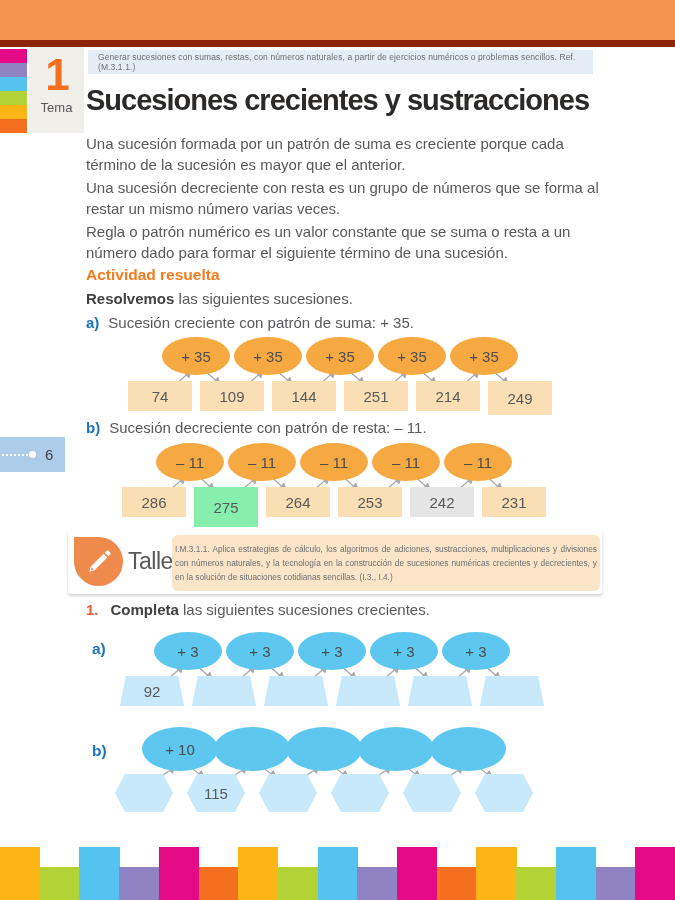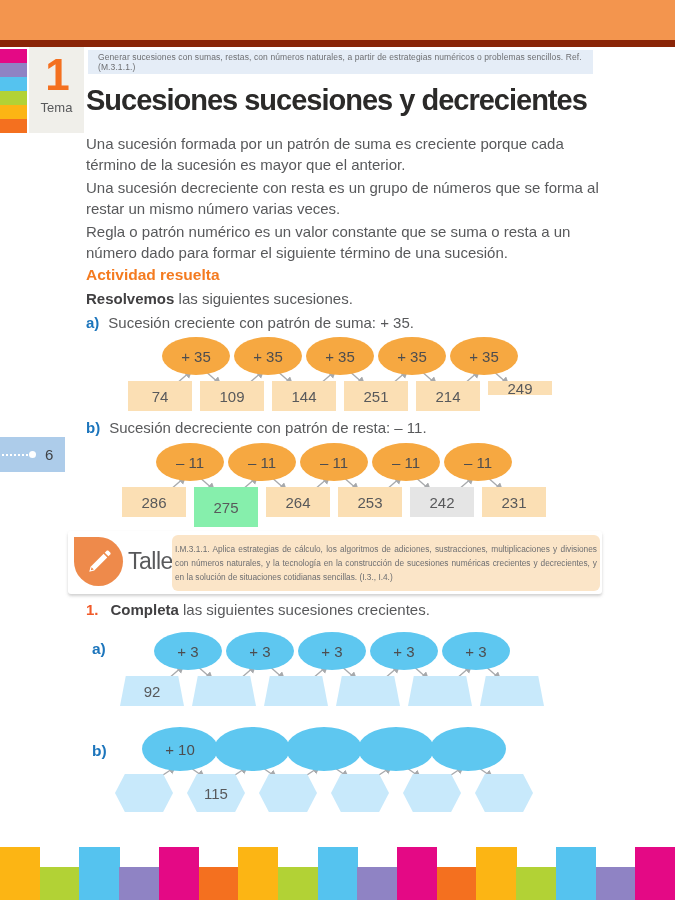--- a/index.html
+++ b/index.html
@@ -82,24 +82,24 @@
     <div class="sq" style="background: rgb(178, 210, 53);"></div>
     <div class="sq" style="background: rgb(252, 181, 20);"></div>
     <div class="sq" style="background: rgb(244, 112, 31);"></div>
   </div>
 <div class="abs tema-box">
   <span class="tema-number">1</span>
   <span class="tema-label">Tema</span>
 </div>
 
 <div class="abs ribbon">
-  <span>Generar sucesiones con sumas, restas, con números naturales, a partir de estrategias numéricos o problemas sencillos. Ref. (M.3.1.1.)</span>
-</div>
-
-<h1 class="abs page-title">Sucesiones sucesiones y decrecientes</h1>
+  <span>Generar sucesiones con sumas, restas, con números naturales, a partir de ejercicios numéricos o problemas sencillos. Ref. (M.3.1.1.)</span>
+</div>
+
+<h1 class="abs page-title">Sucesiones crecientes y sustracciones</h1>
 
 <p class="abs para p1">Una sucesión formada por un patrón de suma es creciente porque cada término de la sucesión es mayor que el anterior.</p>
 <p class="abs para p2">Una sucesión decreciente con resta es un grupo de números que se forma al restar un mismo número varias veces.</p>
 <p class="abs para p3">Regla o patrón numérico es un valor constante que se suma o resta a un número dado para formar el siguiente término de una sucesión.</p>
 
 <div class="abs section-heading">Actividad resuelta</div>
 <div class="abs lead-line">
   <span class="bold-dark">Resolvemos</span><span> las siguientes sucesiones.</span>
 </div>
 
@@ -122,21 +122,21 @@
       <line x1="264" y1="47" x2="279" y2="34" stroke="#A7A9AC" stroke-width="1.3" marker-end="url(#ah1)"></line>
       <line x1="292" y1="33" x2="308" y2="47" stroke="#A7A9AC" stroke-width="1.3" marker-end="url(#ah1)"></line>
       <line x1="336" y1="47" x2="351" y2="34" stroke="#A7A9AC" stroke-width="1.3" marker-end="url(#ah1)"></line>
       <line x1="364" y1="33" x2="380" y2="47" stroke="#A7A9AC" stroke-width="1.3" marker-end="url(#ah1)"></line>
     </svg>
     <div class="cell rect" style="left: 0px; top: 44px; width: 64px; height: 30px; background: rgb(251, 223, 180);">74</div>
     <div class="cell rect" style="left: 72px; top: 44px; width: 64px; height: 30px; background: rgb(251, 223, 180);">109</div>
     <div class="cell rect" style="left: 144px; top: 44px; width: 64px; height: 30px; background: rgb(251, 223, 180);">144</div>
     <div class="cell rect" style="left: 216px; top: 44px; width: 64px; height: 30px; background: rgb(251, 223, 180);">251</div>
     <div class="cell rect" style="left: 288px; top: 44px; width: 64px; height: 30px; background: rgb(251, 223, 180);">214</div>
-    <div class="cell rect" style="left: 360px; top: 44px; width: 64px; height: 14px; background: rgb(251, 223, 180);">249</div>
+    <div class="cell rect" style="left: 360px; top: 44px; width: 64px; height: 34px; background: rgb(251, 223, 180);">249</div>
     <div class="oval" style="left: 34px; top: 0px; width: 68px; height: 38px; background: rgb(246, 168, 65);">+ 35</div>
     <div class="oval" style="left: 106px; top: 0px; width: 68px; height: 38px; background: rgb(246, 168, 65);">+ 35</div>
     <div class="oval" style="left: 178px; top: 0px; width: 68px; height: 38px; background: rgb(246, 168, 65);">+ 35</div>
     <div class="oval" style="left: 250px; top: 0px; width: 68px; height: 38px; background: rgb(246, 168, 65);">+ 35</div>
     <div class="oval" style="left: 322px; top: 0px; width: 68px; height: 38px; background: rgb(246, 168, 65);">+ 35</div>
   </div>
 
 <div class="abs item-line item-b">
   <span class="item-label">b)</span><span>Sucesión decreciente con patrón de resta: – 11.</span>
 </div>

